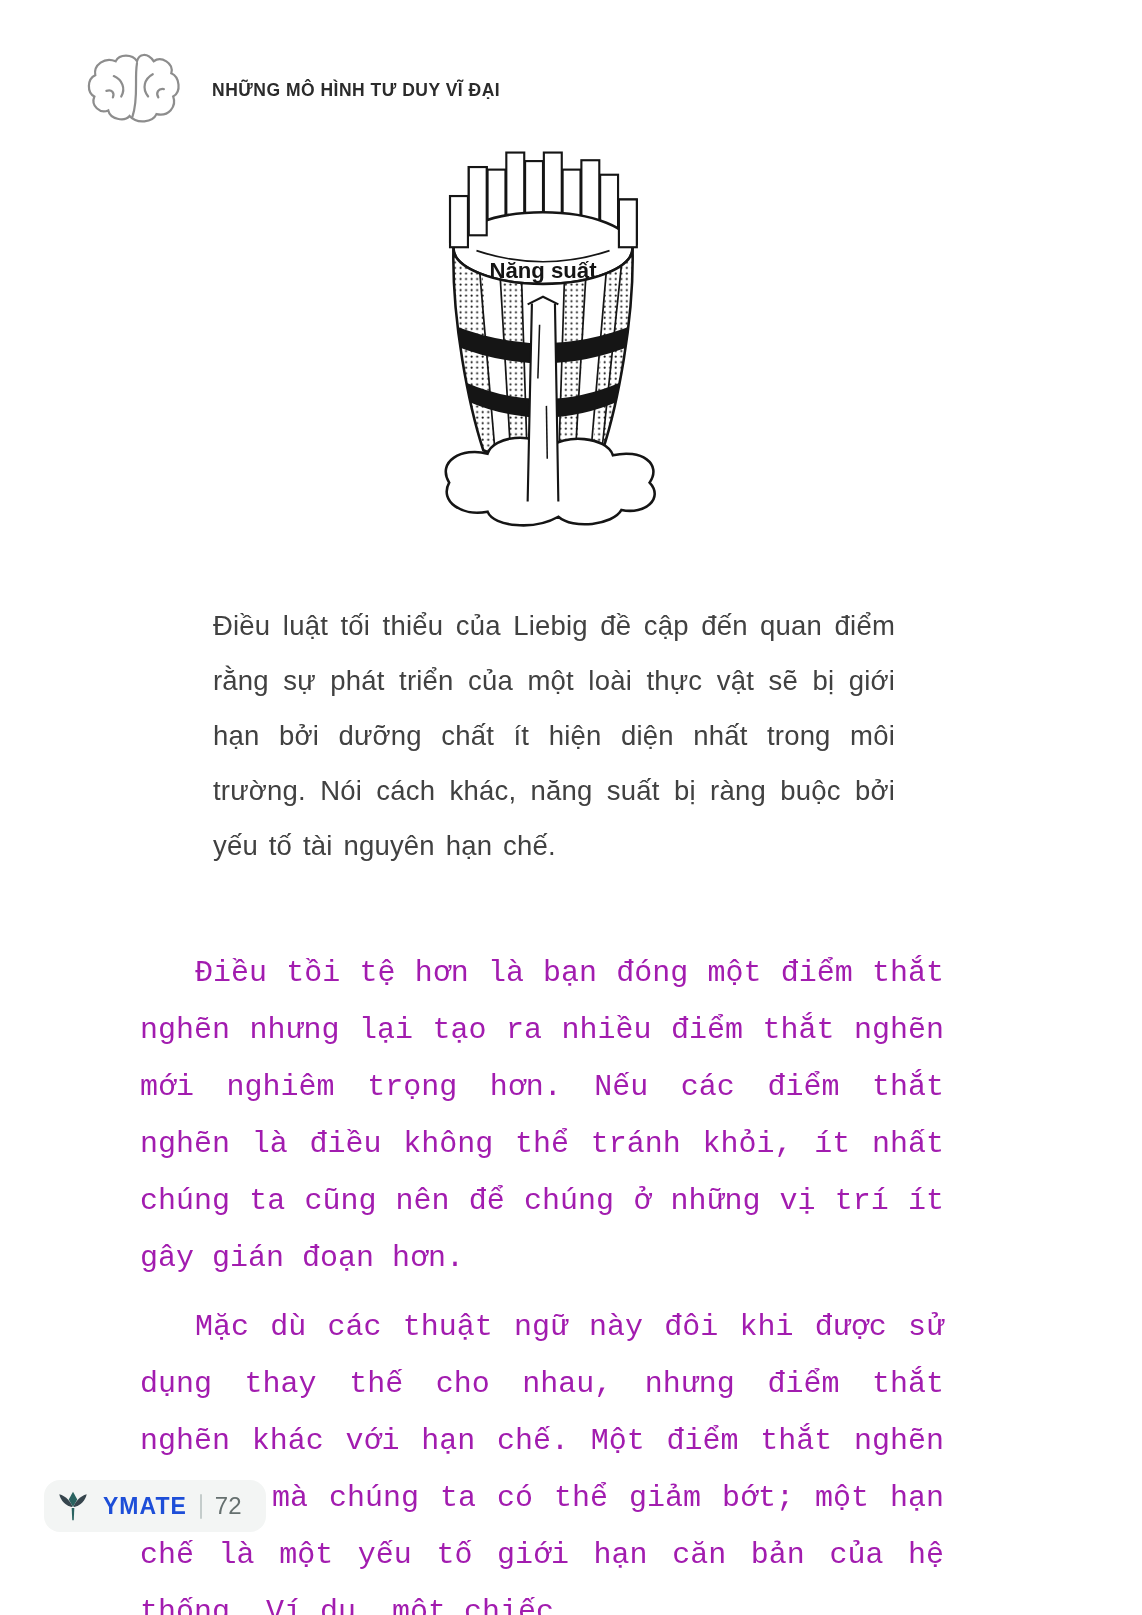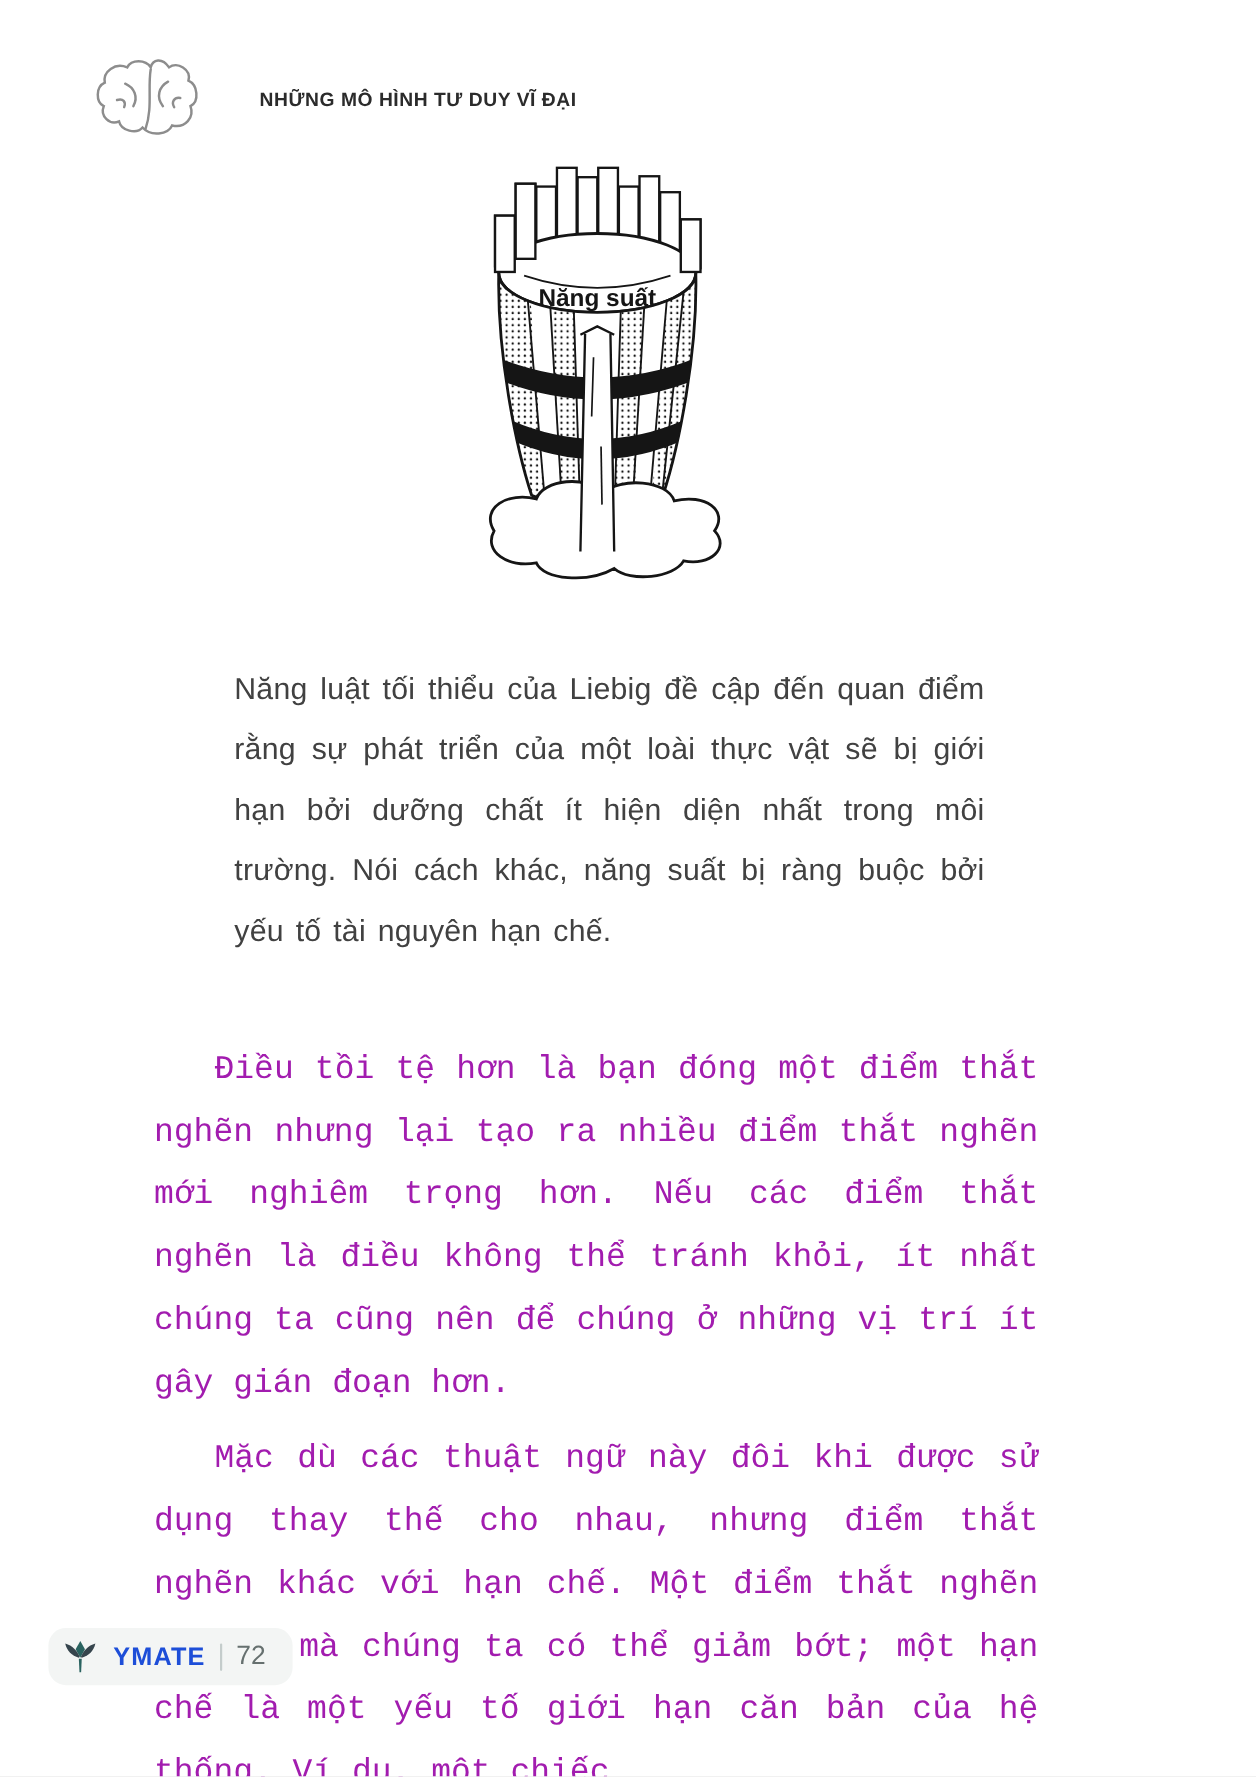--- a/index.html
+++ b/index.html
@@ -1,21 +1,21 @@
 <!DOCTYPE html>
 <html><head>
 <meta charset="utf-8">
 <style>
   html,body{margin:0;padding:0;background:#e8e8e8;}
   .page{
     position:relative;width:1142px;height:1615px;margin:0 auto;background:#ffffff;
     font-family:"Liberation Sans",sans-serif;color:#1a1a1a;overflow:hidden;
   }
   
-  .page-header{position:absolute;left:86px;top:48px;display:flex;align-items:center;gap:48px;}
+  .page-header{position:absolute;left:86px;top:48px;display:flex;align-items:center;gap:24px;}
   .brain{width:102px;height:84px;display:block;}
   .book-title{margin:0;font-size:17.5px;font-weight:700;letter-spacing:.5px;color:#2b2b2b;}
   
   .illustration{position:absolute;left:398px;top:150px;margin:0;}
   .illustration svg{width:290px;height:auto;display:block;}
   .barrel-label{font-family:"Liberation Sans",sans-serif;font-weight:bold;font-size:26px;fill:#151515;}
   
   .caption{
     position:absolute;left:213px;top:598px;width:682px;margin:0;
     font-size:27.5px;line-height:55px;text-align:justify;color:#414141;
@@ -122,21 +122,21 @@
         <path d="M166 205 L164 268" stroke="#151515" stroke-width="1.8"></path>
         <path d="M174 300 L175 362" stroke="#151515" stroke-width="1.8"></path>
       </g>
 
       <path d="M92 118 Q170 144 248 118" stroke="#151515" stroke-width="2" fill="none"></path>
 
       <text class="barrel-label" x="170" y="150" text-anchor="middle">Năng suất</text>
     </svg>
   </figure>
 
-  <p class="caption">Năng luật tối thiểu của Liebig đề cập đến quan điểm rằng sự phát triển của một loài thực vật sẽ bị giới hạn bởi dưỡng chất ít hiện diện nhất trong môi trường. Nói cách khác, năng suất bị ràng buộc bởi yếu tố tài nguyên hạn chế.</p>
+  <p class="caption">Điều luật tối thiểu của Liebig đề cập đến quan điểm rằng sự phát triển của một loài thực vật sẽ bị giới hạn bởi dưỡng chất ít hiện diện nhất trong môi trường. Nói cách khác, năng suất bị ràng buộc bởi yếu tố tài nguyên hạn chế.</p>
 
   <div class="bodytext">
     <p>Điều tồi tệ hơn là bạn đóng một điểm thắt nghẽn nhưng lại tạo ra nhiều điểm thắt nghẽn mới nghiêm trọng hơn. Nếu các điểm thắt nghẽn là điều không thể tránh khỏi, ít nhất chúng ta cũng nên để chúng ở những vị trí ít gây gián đoạn hơn.</p>
     <p>Mặc dù các thuật ngữ này đôi khi được sử dụng thay thế cho nhau, nhưng điểm thắt nghẽn khác với hạn chế. Một điểm thắt nghẽn là thứ mà chúng ta có thể giảm bớt; một hạn chế là một yếu tố giới hạn căn bản của hệ thống. Ví dụ, một chiếc</p>
   </div>
 
   <footer class="page-footer">
     <span>
       <svg class="ymate-icon" viewBox="0 0 36 36">
         <path d="M18 3 L22.5 11 L18 19 L13.5 11 Z" fill="#2a6360"></path>

